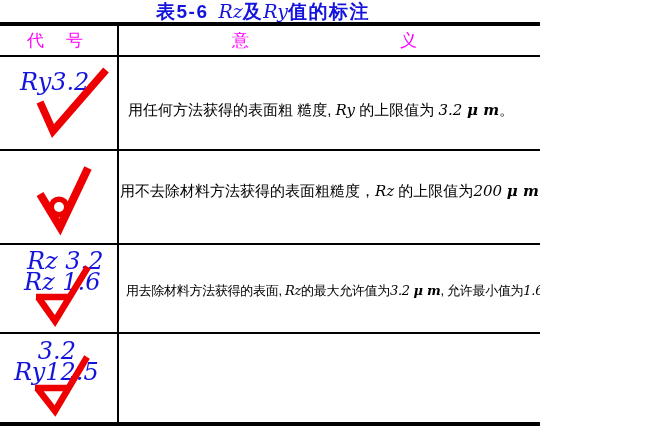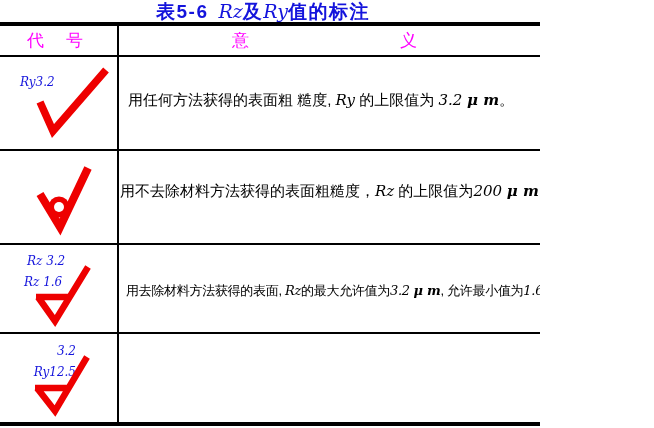--- a/index.html
+++ b/index.html
@@ -18,21 +18,21 @@
   
   .hdr{position:absolute;color:var(--magenta,#ff00ff);font-size:17px;line-height:22px;white-space:nowrap;}
   
   .meaning{position:absolute;white-space:nowrap;font-size:15px;line-height:20px;color:var(--text,#000);}
   .meaning.tight{font-size:13px;letter-spacing:-0.3px;}
   .seg-cn{font-family:"Liberation Sans",sans-serif;}
   .seg-var{font-family:"DejaVu Serif",serif;font-style:italic;}
   .seg-val{font-family:"DejaVu Serif",serif;font-style:italic;font-weight:bold;}
   
   .symlabel{position:absolute;color:var(--blue,#1414dc);font-family:"DejaVu Serif",serif;
-            font-style:italic;font-size:12px;line-height:21px;white-space:nowrap;}
+            font-style:italic;font-size:24px;line-height:21px;white-space:nowrap;}
   .symlabel div{line-height:21px;}
   
   .mark{position:absolute;left:0;width:117px;}
   .mark path,.mark polyline{stroke:var(--red,#ee0000);fill:none;}
   .mark .fillred{fill:var(--red,#ee0000);stroke:none;}
   .mark .fillwhite{fill:#ffffff;stroke:none;}
 </style>
 </head>
 <body>
 
@@ -50,21 +50,21 @@
 
   <div class="hdr" style="left:27px;top:30px;">代</div>
   <div class="hdr" style="left:66px;top:30px;">号</div>
   <div class="hdr" style="left:232px;top:30px;">意</div>
   <div class="hdr" style="left:400px;top:30px;">义</div>
 
   <div class="symlabel" style="left:20px;top:72px;">Ry3.2</div>
   <svg class="mark" style="top:56px;" width="117" height="93">
     <polyline points="40,46 53,75 106,14" stroke-width="7.5"></polyline>
   </svg>
-  <div class="meaning" style="left:128px;top:90px;"><span class="seg-cn">用任何方法获得的表面粗 糙度, </span><span class="seg-var">Ry</span><span class="seg-cn"> 的上限值为 </span><span class="seg-var">3.2 </span><span class="seg-val">μ m</span><span class="seg-cn">。</span></div>
+  <div class="meaning" style="left:128px;top:100px;"><span class="seg-cn">用任何方法获得的表面粗 糙度, </span><span class="seg-var">Ry</span><span class="seg-cn"> 的上限值为 </span><span class="seg-var">3.2 </span><span class="seg-val">μ m</span><span class="seg-cn">。</span></div>
 
   <svg class="mark" style="top:151px;" width="117" height="92">
     <polyline points="40,43 60,76 88,17" stroke-width="8"></polyline>
     <circle class="fillred" cx="59" cy="56" r="10.5"></circle>
     <circle class="fillwhite" cx="59" cy="56" r="5"></circle>
   </svg>
   <div class="meaning" style="left:120px;top:181px;"><span class="seg-cn">用不去除材料方法获得的表面粗糙度，</span><span class="seg-var">Rz</span><span class="seg-cn"> 的上限值为</span><span class="seg-var">200 </span><span class="seg-val">μ m</span><span class="seg-cn">。</span></div>
 
   <div class="symlabel" style="left:27px;top:251px;">
     <div>Rz 3.2</div>

